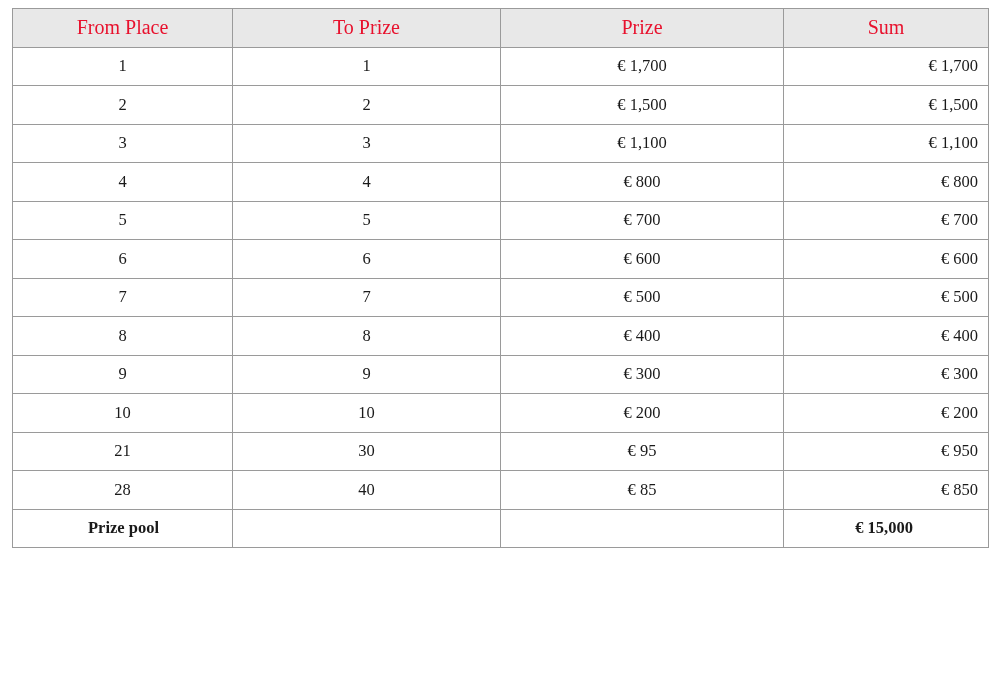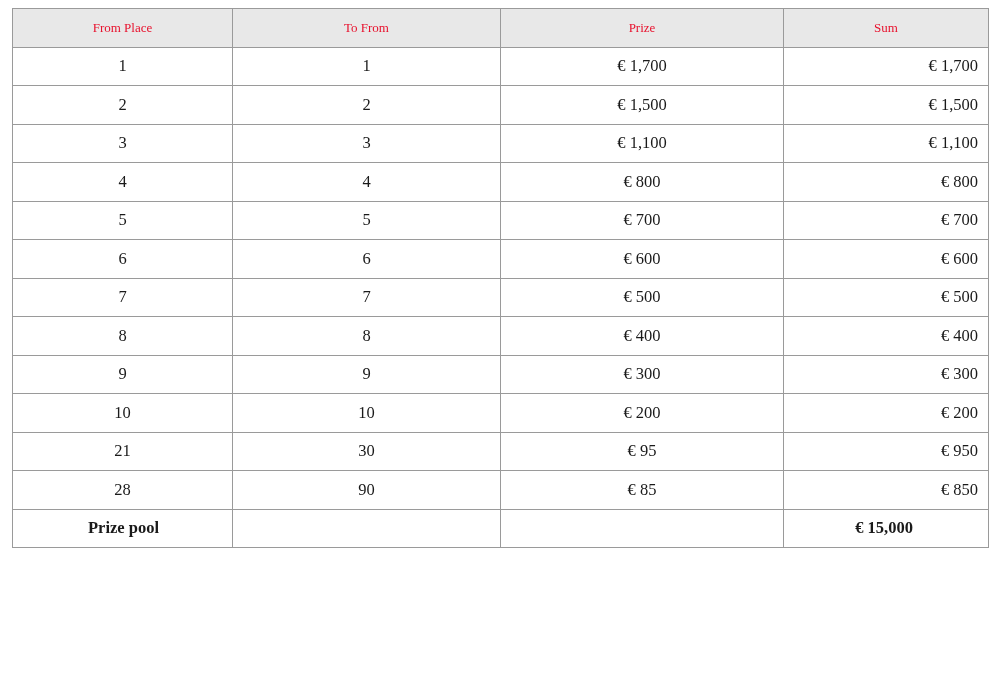--- a/index.html
+++ b/index.html
@@ -36,21 +36,21 @@
     height: 38.5px;
     padding: 0 10px;
     box-sizing: border-box;
     vertical-align: middle;
   }
   table.prize-table thead th {
     background: #e8e8e8;
     color: #e8112d;
     font-weight: normal;
     text-align: center;
-    font-size: 13px;
+    font-size: 20px;
   }
   table.prize-table tbody td {
     background: #ffffff;
   }
   td.col-from, td.col-to {
     text-align: center;
   }
   td.col-prize {
     text-align: center;
   }
@@ -77,21 +77,21 @@
   <table class="prize-table">
     <colgroup>
       <col class="c0">
       <col class="c1">
       <col class="c2">
       <col class="c3">
     </colgroup>
     <thead>
       <tr>
         <th>From Place</th>
-        <th>To From</th>
+        <th>To Prize</th>
         <th>Prize</th>
         <th>Sum</th>
       </tr>
     </thead>
     <tbody id="table-body">
       <tr>
         <td class="col-from">1</td>
         <td class="col-to">1</td>
         <td class="col-prize">€ 1,700</td>
         <td class="col-sum">€ 1,700</td>
@@ -151,21 +151,21 @@
         <td class="col-sum">€ 200</td>
       </tr>
       <tr>
         <td class="col-from">21</td>
         <td class="col-to">30</td>
         <td class="col-prize">€ 95</td>
         <td class="col-sum">€ 950</td>
       </tr>
       <tr>
         <td class="col-from">28</td>
-        <td class="col-to">90</td>
+        <td class="col-to">40</td>
         <td class="col-prize">€ 85</td>
         <td class="col-sum">€ 850</td>
       </tr>
       <tr class="total-row">
         <td class="col-from">Prize pool</td>
         <td class="col-to"></td>
         <td class="col-prize"></td>
         <td class="col-sum">€ 15,000</td>
       </tr>
     </tbody>

